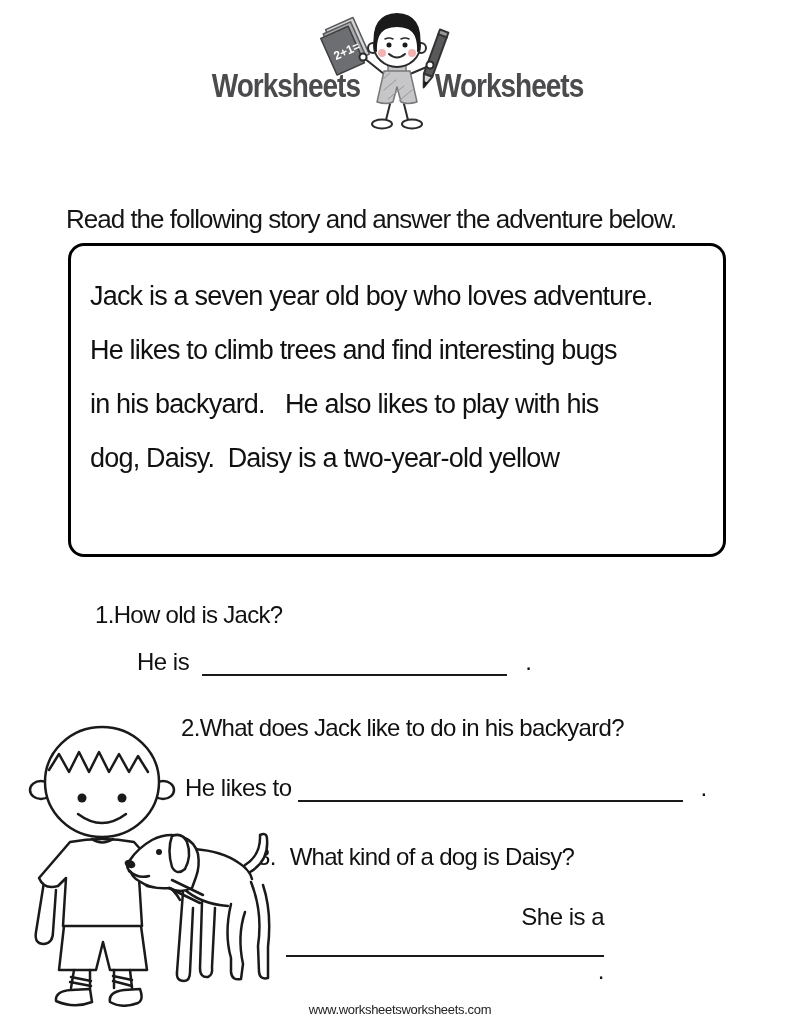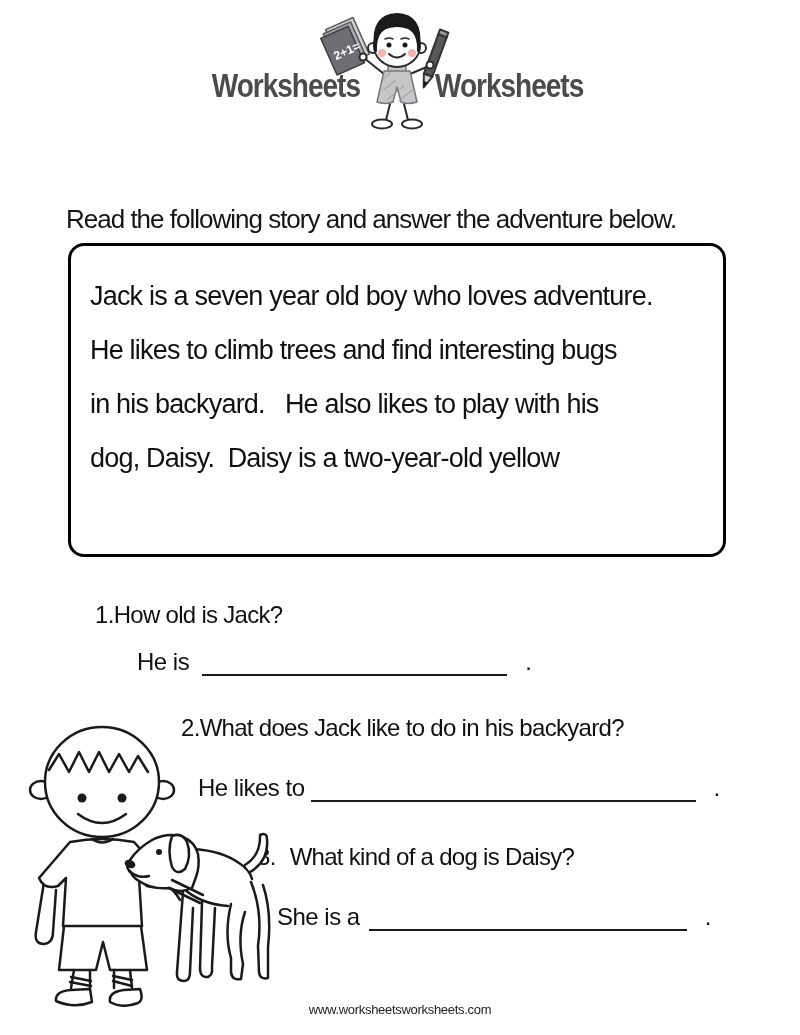--- a/index.html
+++ b/index.html
@@ -71,23 +71,23 @@
 
   .answer-row {
     position: absolute;
     display: flex; align-items: flex-end;
     font-size: 24px; letter-spacing: -0.5px; color: #111; text-align: center;
   }
   .answer-row .blank { height: 24px; border-bottom: 2.5px solid #1a1a1a; }
   .answer-row .period { margin-left: 18px; }
   .a1 { left: 137px; top: 648px; }
   .a1 .blank { width: 305px; margin-left: 13px; }
-  .a2 { left: 198px; top: 774px; }
+  .a2 { left: 185px; top: 774px; }
   .a2 .blank { width: 385px; margin-left: 6px; }
-  .a3 { left: 277px; top: 903px; }
+  .a3 { left: 277px; top: 903px; flex-direction: column; }
   .a3 .blank { width: 318px; margin-left: 9px; }
 
   
   .footer-url {
     position: absolute; left: 0; top: 1002px; width: 100%;
     text-align: center; font-size: 13px; letter-spacing: -0.3px; color: #222;
   }
 
   #corner-illustration { position: absolute; left: 26px; top: 720px; width: 247px; height: 287px; }
 </style>

